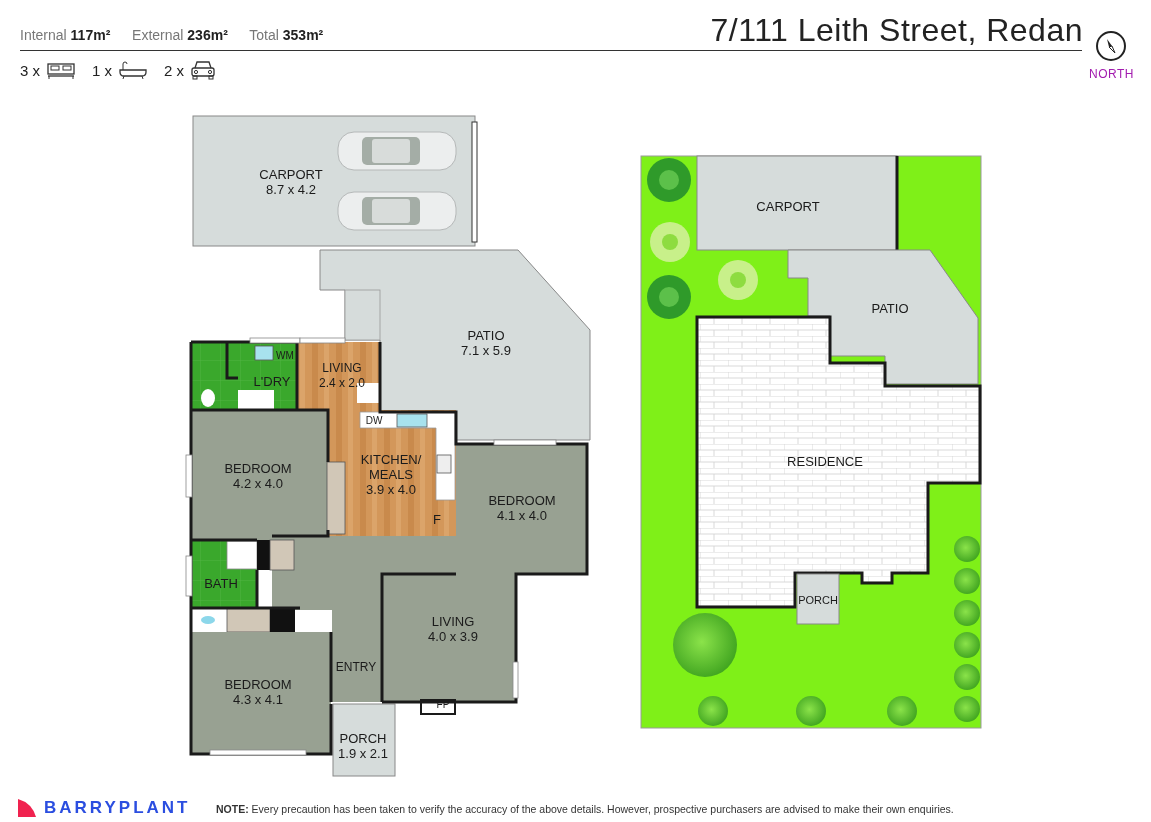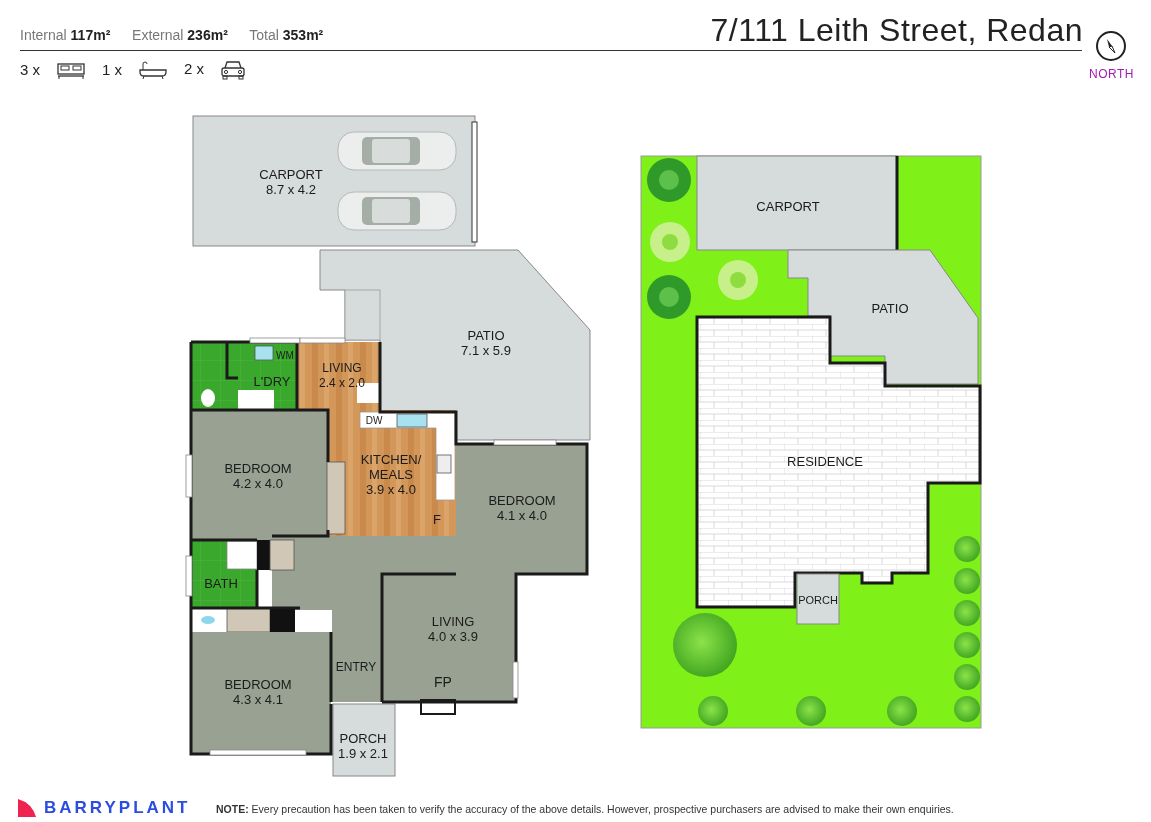--- a/index.html
+++ b/index.html
@@ -4,21 +4,21 @@
 <style>
   html, body { margin:0; padding:0; background:#ffffff; }
   body { width:1151px; height:822px; position:relative; overflow:hidden;
          font-family:"Liberation Sans", sans-serif; color:#1c1c1c; }
   .abs { position:absolute; }
   .hdr-stats { left:20px; top:27px; font-size:14px; color:#777; white-space:nowrap; }
   .hdr-stats b { color:#222; font-weight:bold; }
   .hdr-stats .gap { display:inline-block; width:14px; }
   .hdr-line { left:20px; top:50px; width:1062px; height:1px; background:#333; }
   .features { left:20px; top:60px; font-size:15px; color:#222; display:flex; align-items:center; gap:6px; }
-  .features .f { display:flex; gap:16px; margin-right:10px; }
+  .features .f { display:flex; align-items:center; gap:6px; margin-right:10px; }
   .title { right:68px; top:12px; font-size:32px; color:#222; white-space:nowrap; letter-spacing:0.5px; }
   .title b { font-weight:normal; }
   .compass { left:1096px; top:31px; width:30px; height:30px; border:2px solid #222; border-radius:50%; box-sizing:border-box; }
   .north { left:1089px; top:67px; font-size:12px; color:#a21caf; letter-spacing:0.5px; }
   .lbl { position:absolute; text-align:center; font-size:13px; line-height:15px; color:#1b1b1b; white-space:nowrap; transform:translate(-50%,-50%); }
   .footer-logo { left:18px; top:798px; display:flex; align-items:center; gap:8px; }
   .footer-logo .word { color:#2b4ee0; font-weight:bold; font-size:17px; letter-spacing:3px; }
   .note { left:216px; top:803px; font-size:10.5px; color:#333; white-space:nowrap; }
   .note b { font-weight:bold; }
 </style>
@@ -245,21 +245,21 @@
   </div>
 <div class="lbl" style="left:356px;top:667px;font-size:12px">ENTRY</div>
 <div class="lbl" style="left:258px;top:692px">
     <div>BEDROOM</div>
     <div>4.3 x 4.1</div>
   </div>
 <div class="lbl" style="left:363px;top:746px">
     <div>PORCH</div>
     <div>1.9 x 2.1</div>
   </div>
-<div class="lbl" style="left:443px;top:682px;font-size:14px">FP</div>
+<div class="lbl" style="left:443px;top:704px;font-size:10px">FP</div>
 
 <div class="lbl" style="left:788px;top:206px">CARPORT</div>
 <div class="lbl" style="left:890px;top:308px">PATIO</div>
 <div class="lbl" style="left:825px;top:461px">RESIDENCE</div>
 <div class="lbl" style="left:818px;top:600px;font-size:11px">PORCH</div>
 
 <div class="abs footer-logo">
   <svg width="18" height="18" viewBox="0 0 18 18">
       <path d="M0 0 Q14 4 18 18 H0 Z" fill="#f0224f"></path>
     </svg>

